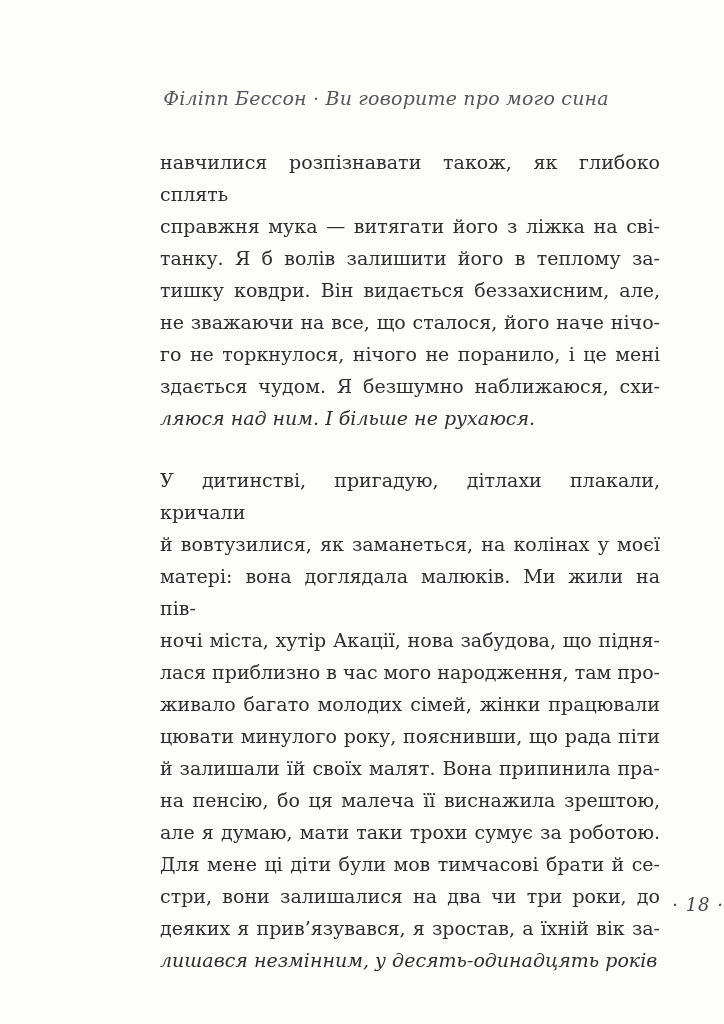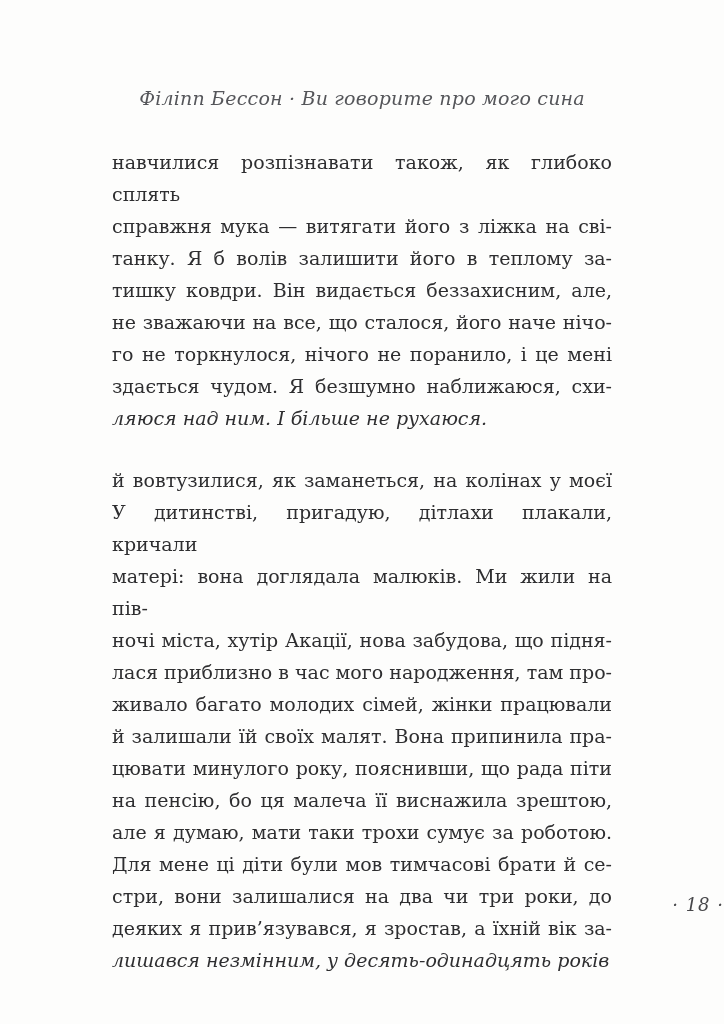--- a/index.html
+++ b/index.html
@@ -17,20 +17,21 @@
     height: 1024px;
     background: var(--bg);
     font-family: "DejaVu Serif", serif;
     color: var(--body-text);
     position: relative;
     overflow: hidden;
   }
   .page {
     position: absolute;
     inset: 0;
+    margin-left: 48px;
   }
   .running-header {
     position: absolute;
     top: 86px;
     left: 0;
     width: 100%;
     text-align: center;
     font-style: italic;
     font-size: 19px;
     line-height: 24px;
@@ -87,28 +88,28 @@
         <div class="line">навчилися розпізнавати також, як глибоко сплять</div>
         <div class="line">справжня мука — витягати його з ліжка на сві-</div>
         <div class="line">танку. Я б волів залишити його в теплому за-</div>
         <div class="line">тишку ковдри. Він видається беззахисним, але,</div>
         <div class="line">не зважаючи на все, що сталося, його наче нічо-</div>
         <div class="line">го не торкнулося, нічого не поранило, і це мені</div>
         <div class="line">здається чудом. Я безшумно наближаюся, схи-</div>
         <div class="line last">ляюся над ним. І більше не рухаюся.</div>
       </div>
       <div class="paragraph">
+        <div class="line">У дитинстві, пригадую, дітлахи плакали, кричали</div>
         <div class="line">й вовтузилися, як заманеться, на колінах у моєї</div>
-        <div class="line">У дитинстві, пригадую, дітлахи плакали, кричали</div>
         <div class="line">матері: вона доглядала малюків. Ми жили на пів-</div>
         <div class="line">ночі міста, хутір Акації, нова забудова, що підня-</div>
         <div class="line">лася приблизно в час мого народження, там про-</div>
         <div class="line">живало багато молодих сімей, жінки працювали</div>
+        <div class="line">цювати минулого року, пояснивши, що рада піти</div>
         <div class="line">й залишали їй своїх малят. Вона припинила пра-</div>
-        <div class="line">цювати минулого року, пояснивши, що рада піти</div>
         <div class="line">на пенсію, бо ця малеча її виснажила зрештою,</div>
         <div class="line">але я думаю, мати таки трохи сумує за роботою.</div>
         <div class="line">Для мене ці діти були мов тимчасові брати й се-</div>
         <div class="line">стри, вони залишалися на два чи три роки, до</div>
         <div class="line">деяких я прив’язувався, я зростав, а їхній вік за-</div>
         <div class="line last">лишався незмінним, у десять-одинадцять років</div>
       </div>
     </div>
 
   <div class="folio">

